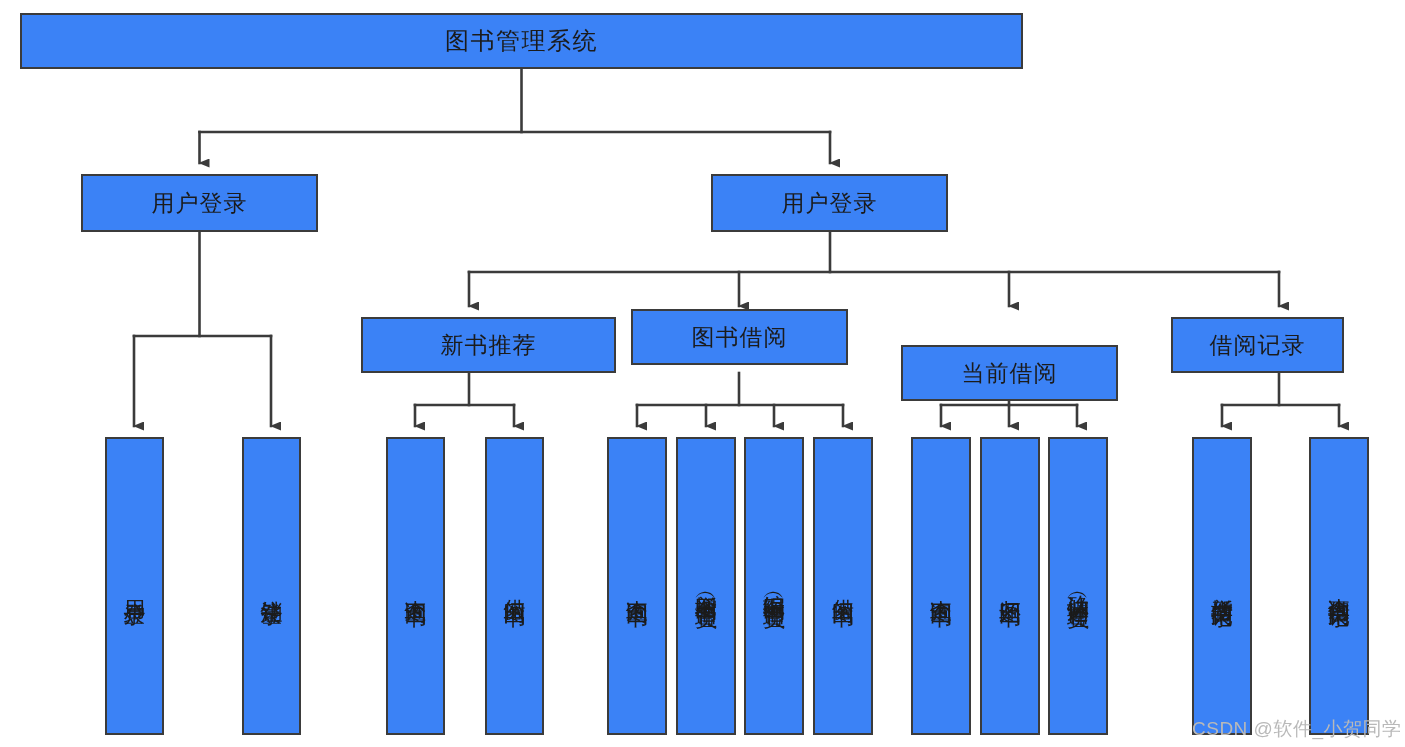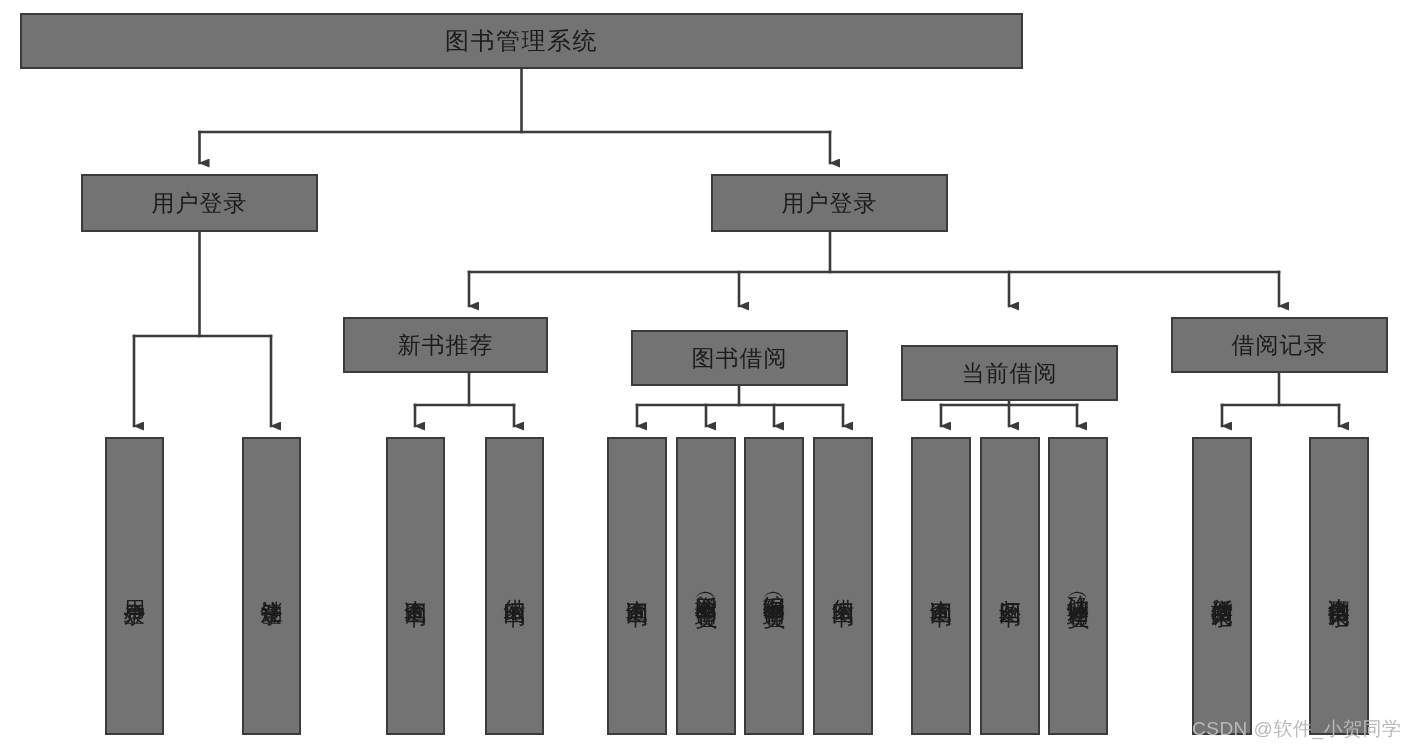--- a/index.html
+++ b/index.html
@@ -19,21 +19,21 @@
   #wires{
     position:absolute;
     left:0; top:0;
     width:1405px; height:747px;
     pointer-events:none;
   }
   
   .node{
     position:absolute;
     box-sizing:border-box;
-    background:#737373;
+    background:#3b82f6;
     border:2.5px solid #3b3b3b;
     display:flex;
     align-items:center;
     justify-content:center;
     color:#1b1b1b;
   }
   .node .label{
     display:block;
     text-align:center;
     line-height:1.15;
@@ -133,33 +133,33 @@
   </div>
 
   <div class="node h-node" style="left:81px; top:174px; width:237px; height:58px;">
     <span class="label">用户登录</span>
   </div>
 
   <div class="node h-node" style="left:711px; top:174px; width:237px; height:58px;">
     <span class="label">用户登录</span>
   </div>
 
-  <div class="node h-node" style="left:343px; top:317px; width:205px; height:56px;align-items:center;">
+  <div class="node h-node" style="left:361px; top:317px; width:255px; height:56px;align-items:center;">
     <span class="label">新书推荐</span>
   </div>
 
-  <div class="node h-node" style="left:631px; top:330px; width:217px; height:56px;">
+  <div class="node h-node" style="left:631px; top:309px; width:217px; height:56px;">
     <span class="label">图书借阅</span>
   </div>
 
   <div class="node h-node" style="left:901px; top:317px; width:217px; height:56px;margin-top:28px;">
     <span class="label">当前借阅</span>
   </div>
 
-  <div class="node h-node" style="left:1171px; top:317px; width:217px; height:56px;">
+  <div class="node h-node" style="left:1171px; top:317px; width:173px; height:56px;">
     <span class="label">借阅记录</span>
   </div>
 
   <div class="node v-node" style="left:105px; top:437px; width:59px; height:298px;">
     <span class="label">用户登录</span>
   </div>
   <div class="node v-node" style="left:242px; top:437px; width:59px; height:298px;">
     <span class="label">注销登录</span>
   </div>
 

